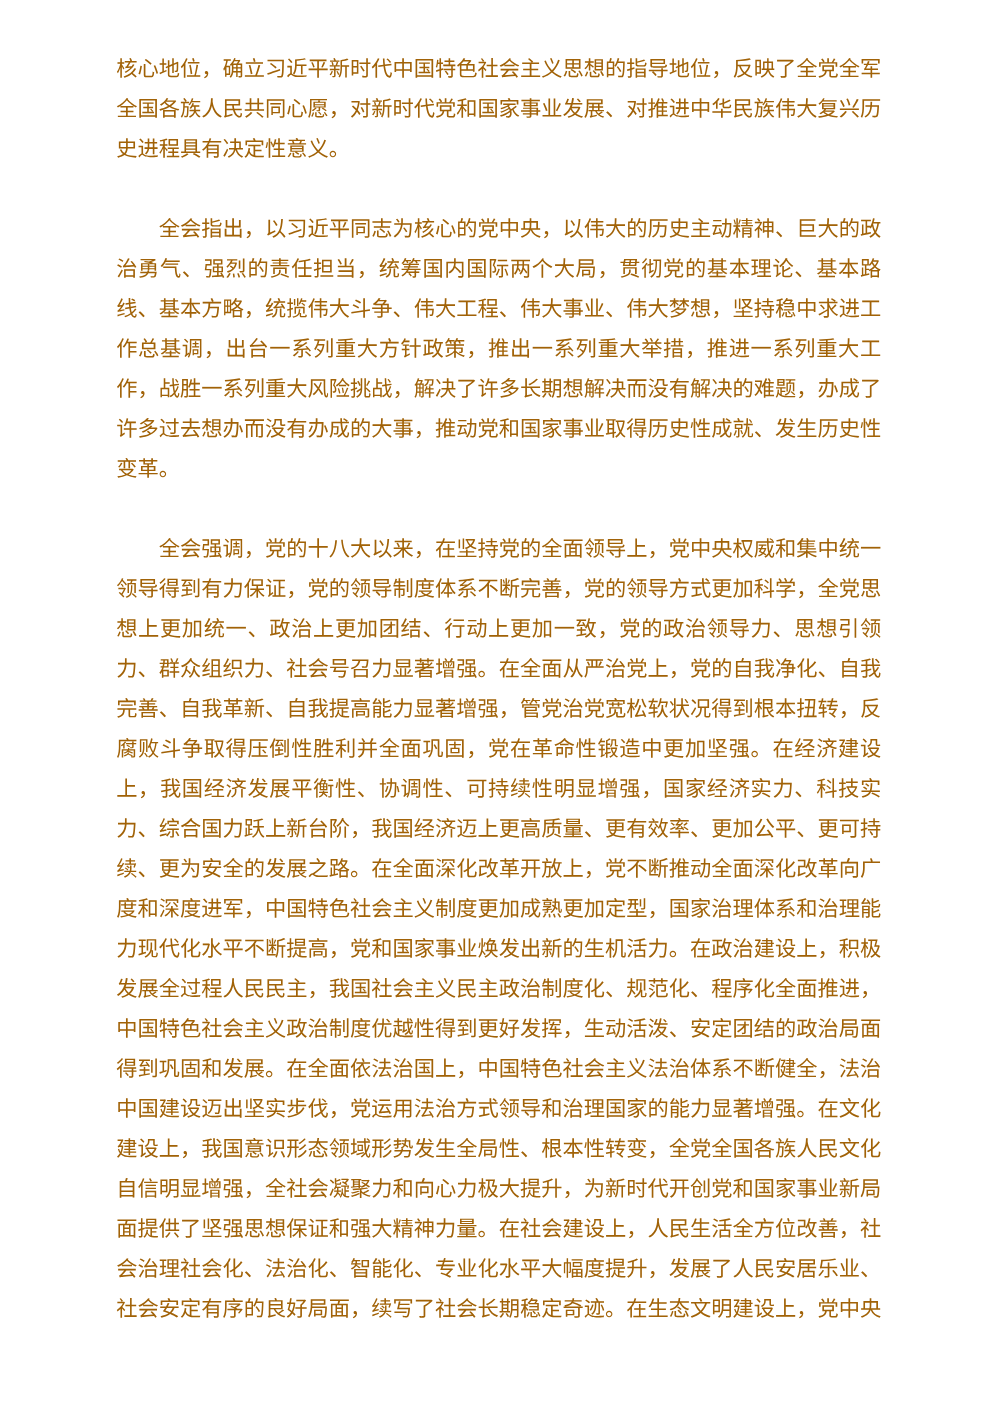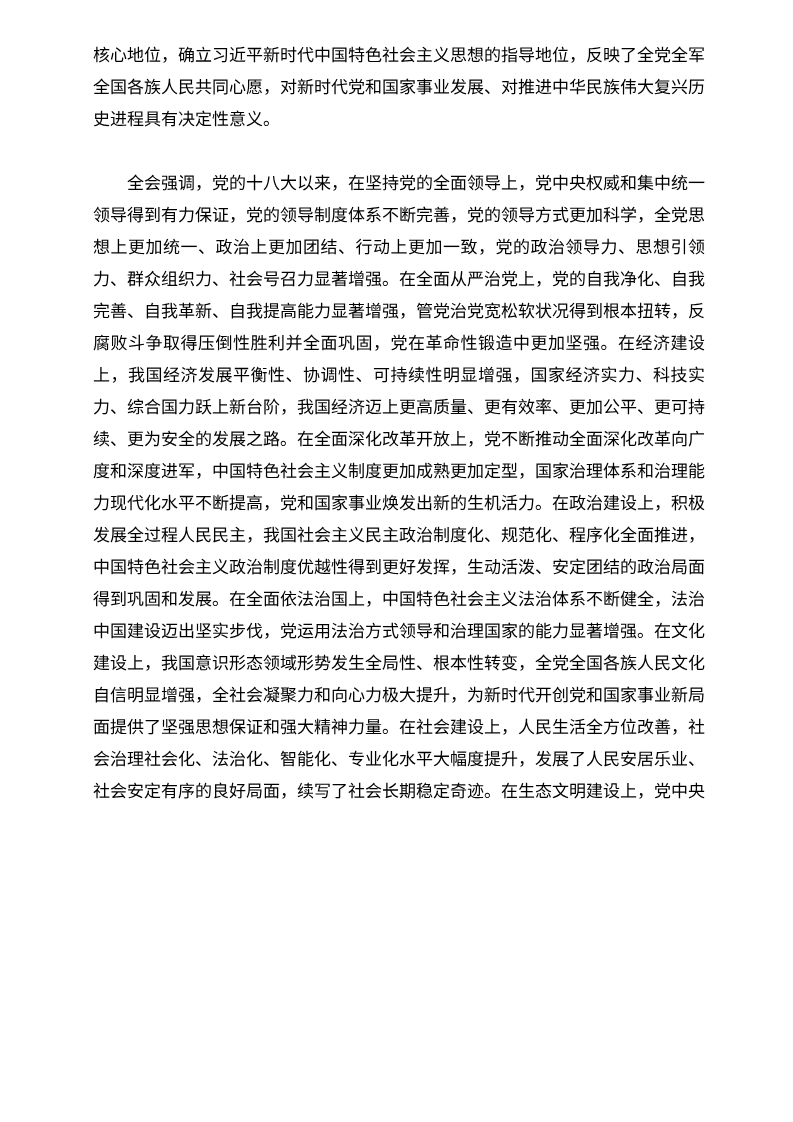--- a/index.html
+++ b/index.html
@@ -17,30 +17,31 @@
   .page {
     position: absolute;
     left: 93px;
     top: 40px;
     width: 612px;
   }
   .para {
     margin: 0 0 32px 0;
     font-size: 17px;
     line-height: 32px;
-    color: #000000;
+    color: #a16207;
     text-align: justify;
     text-justify: inter-ideograph;
     text-indent: 2em;
     word-break: normal;
     overflow-wrap: break-word;
   }
   .para.continuation {
     text-indent: 0;
   }
 </style>
 </head>
 <body>
 
 <div class="page">
   <p class="para continuation">核心地位，确立习近平新时代中国特色社会主义思想的指导地位，反映了全党全军全国各族人民共同心愿，对新时代党和国家事业发展、对推进中华民族伟大复兴历史进程具有决定性意义。</p>
+  <p class="para">全会指出，以习近平同志为核心的党中央，以伟大的历史主动精神、巨大的政治勇气、强烈的责任担当，统筹国内国际两个大局，贯彻党的基本理论、基本路线、基本方略，统揽伟大斗争、伟大工程、伟大事业、伟大梦想，坚持稳中求进工作总基调，出台一系列重大方针政策，推出一系列重大举措，推进一系列重大工作，战胜一系列重大风险挑战，解决了许多长期想解决而没有解决的难题，办成了许多过去想办而没有办成的大事，推动党和国家事业取得历史性成就、发生历史性变革。</p>
   <p class="para">全会强调，党的十八大以来，在坚持党的全面领导上，党中央权威和集中统一领导得到有力保证，党的领导制度体系不断完善，党的领导方式更加科学，全党思想上更加统一、政治上更加团结、行动上更加一致，党的政治领导力、思想引领力、群众组织力、社会号召力显著增强。在全面从严治党上，党的自我净化、自我完善、自我革新、自我提高能力显著增强，管党治党宽松软状况得到根本扭转，反腐败斗争取得压倒性胜利并全面巩固，党在革命性锻造中更加坚强。在经济建设上，我国经济发展平衡性、协调性、可持续性明显增强，国家经济实力、科技实力、综合国力跃上新台阶，我国经济迈上更高质量、更有效率、更加公平、更可持续、更为安全的发展之路。在全面深化改革开放上，党不断推动全面深化改革向广度和深度进军，中国特色社会主义制度更加成熟更加定型，国家治理体系和治理能力现代化水平不断提高，党和国家事业焕发出新的生机活力。在政治建设上，积极发展全过程人民民主，我国社会主义民主政治制度化、规范化、程序化全面推进，中国特色社会主义政治制度优越性得到更好发挥，生动活泼、安定团结的政治局面得到巩固和发展。在全面依法治国上，中国特色社会主义法治体系不断健全，法治中国建设迈出坚实步伐，党运用法治方式领导和治理国家的能力显著增强。在文化建设上，我国意识形态领域形势发生全局性、根本性转变，全党全国各族人民文化自信明显增强，全社会凝聚力和向心力极大提升，为新时代开创党和国家事业新局面提供了坚强思想保证和强大精神力量。在社会建设上，人民生活全方位改善，社会治理社会化、法治化、智能化、专业化水平大幅度提升，发展了人民安居乐业、社会安定有序的良好局面，续写了社会长期稳定奇迹。在生态文明建设上，党中央</p>
 </div>
 
 </body></html>

